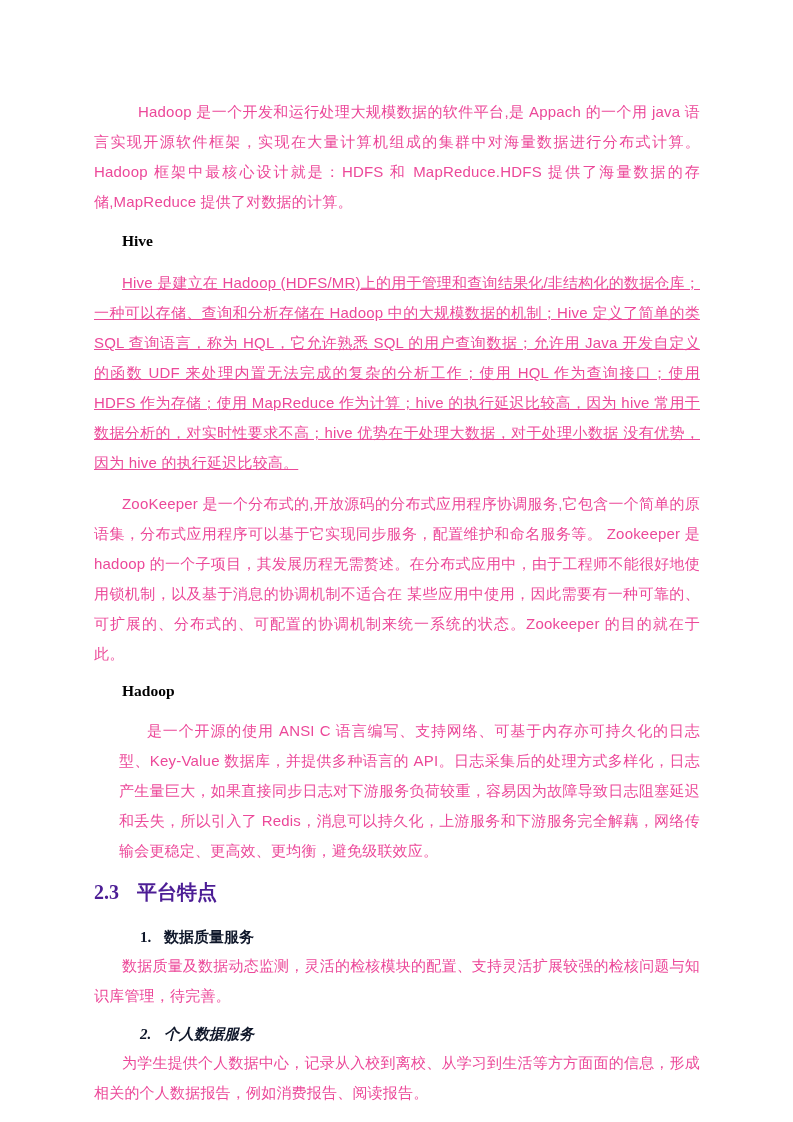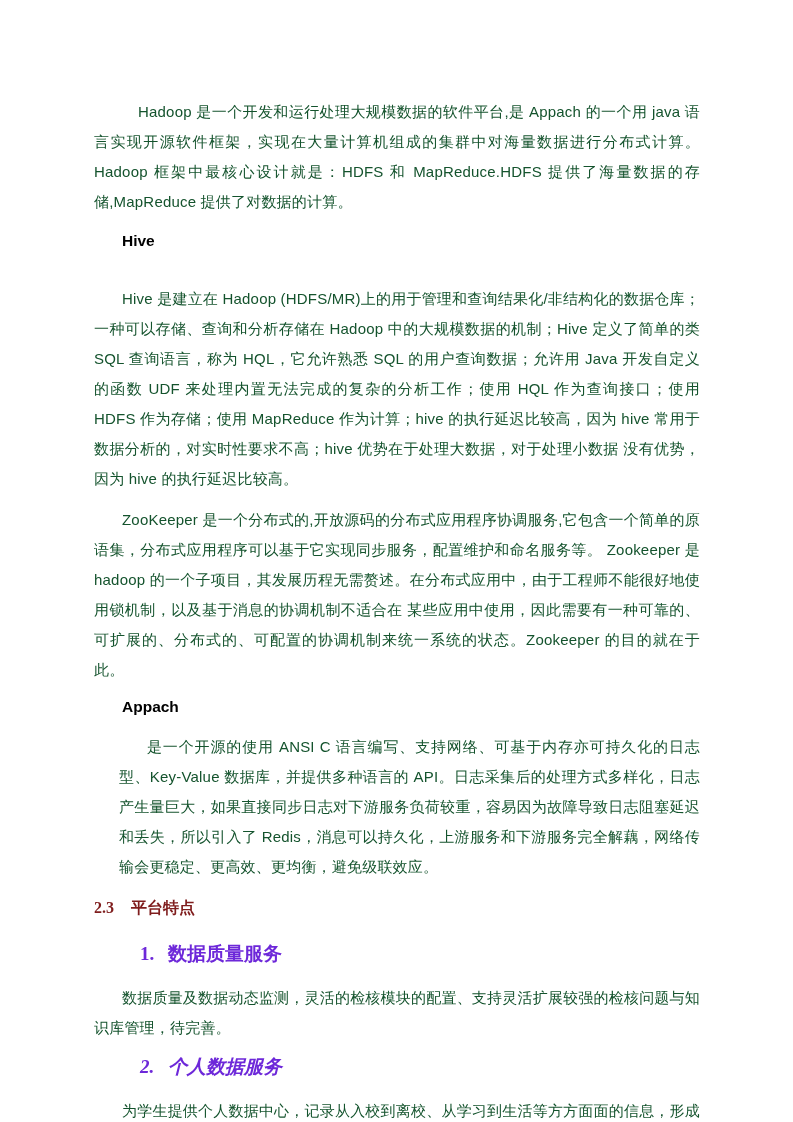--- a/index.html
+++ b/index.html
@@ -21,83 +21,83 @@
     width: 606px;
     color: #000000;
   }
   .para {
     margin: 0;
     font-family: "Liberation Sans", "DejaVu Sans", sans-serif;
     font-size: 15px;
     line-height: 30px;
     text-align: justify;
     text-indent: 28px;
-    color: #14532d;
+    color: #ec4899;
     letter-spacing: 0.2px;
   }
   .para-first {
     text-indent: 44px;
   }
   .subhead {
     margin: 0 0 0 28px;
-    font-family: Liberation Sans, sans-serif;
+    font-family: Liberation Serif, serif;
     font-weight: bold;
     font-size: 15.5px;
     line-height: 30px;
     color: #000000;
   }
   #h-hive   { margin-top: 9px; }
-  #p-hive   { margin-top: 28px; }
+  #p-hive   { margin-top: 12px; text-decoration: underline; }
   #h-zk     { margin-top: 7px; }
   #p-zk     { margin-top: 11px; }
   #h-redis  { margin-top: 7px; }
   #p-redis  { margin-top: 10px; margin-left: 25px; }
   .section-head {
     margin: 10px 0 0 0;
     font-family: "Liberation Serif", "DejaVu Serif", serif;
     font-weight: bold;
-    font-size: 16px;
+    font-size: 20px;
     line-height: 32px;
-    color: #7f1d1d;
+    color: #4c1d95;
   }
   .section-head .sec-title {
     margin-left: 13px;
   }
   .item-head {
     margin: 16px 0 0 46px;
     font-family: "Liberation Serif", "DejaVu Serif", serif;
     font-weight: bold;
-    font-size: 19px;
+    font-size: 15px;
     line-height: 27px;
-    color: #6d28d9;
+    color: #0f172a;
   }
   .item-head .item-title {
     margin-left: 9px;
   }
   #item2-head { margin-top: 10px; font-style: italic; }
   .item-body {
-    margin-top: 16px;
+    margin-top: 0;
   }
 </style>
 </head>
 <body>
 
 <div class="page">
   <div class="content">
 
     <p class="para para-first">Hadoop 是一个开发和运行处理大规模数据的软件平台,是 Appach 的一个用 java 语言实现开源软件框架，实现在大量计算机组成的集群中对海量数据进行分布式计算。Hadoop 框架中最核心设计就是：HDFS 和 MapReduce.HDFS 提供了海量数据的存储,MapReduce 提供了对数据的计算。</p>
 
     <h3 class="subhead" id="h-hive">Hive</h3>
 
     <p class="para" id="p-hive">Hive 是建立在 Hadoop (HDFS/MR)上的用于管理和查询结果化/非结构化的数据仓库；一种可以存储、查询和分析存储在 Hadoop 中的大规模数据的机制；Hive 定义了简单的类 SQL 查询语言，称为 HQL，它允许熟悉 SQL 的用户查询数据；允许用 Java 开发自定义的函数 UDF 来处理内置无法完成的复杂的分析工作；使用 HQL 作为查询接口；使用 HDFS 作为存储；使用 MapReduce 作为计算；hive 的执行延迟比较高，因为 hive 常用于数据分析的，对实时性要求不高；hive 优势在于处理大数据，对于处理小数据 没有优势，因为 hive 的执行延迟比较高。</p>
 
 
     <p class="para" id="p-zk">ZooKeeper 是一个分布式的,开放源码的分布式应用程序协调服务,它包含一个简单的原语集，分布式应用程序可以基于它实现同步服务，配置维护和命名服务等。 Zookeeper 是 hadoop 的一个子项目，其发展历程无需赘述。在分布式应用中，由于工程师不能很好地使用锁机制，以及基于消息的协调机制不适合在 某些应用中使用，因此需要有一种可靠的、可扩展的、分布式的、可配置的协调机制来统一系统的状态。Zookeeper 的目的就在于此。</p>
 
-    <h3 class="subhead" id="h-redis">Appach</h3>
+    <h3 class="subhead" id="h-redis">Hadoop</h3>
 
     <p class="para" id="p-redis">是一个开源的使用 ANSI C 语言编写、支持网络、可基于内存亦可持久化的日志型、Key-Value 数据库，并提供多种语言的 API。日志采集后的处理方式多样化，日志产生量巨大，如果直接同步日志对下游服务负荷较重，容易因为故障导致日志阻塞延迟和丢失，所以引入了 Redis，消息可以持久化，上游服务和下游服务完全解藕，网络传输会更稳定、更高效、更均衡，避免级联效应。</p>
 
     <h2 class="section-head">
       <span class="sec-num">2.3</span>
       <span class="sec-title">平台特点</span>
     </h2>
 
     <div class="item-head" id="item1-head">
       <span class="item-num">1.</span>

